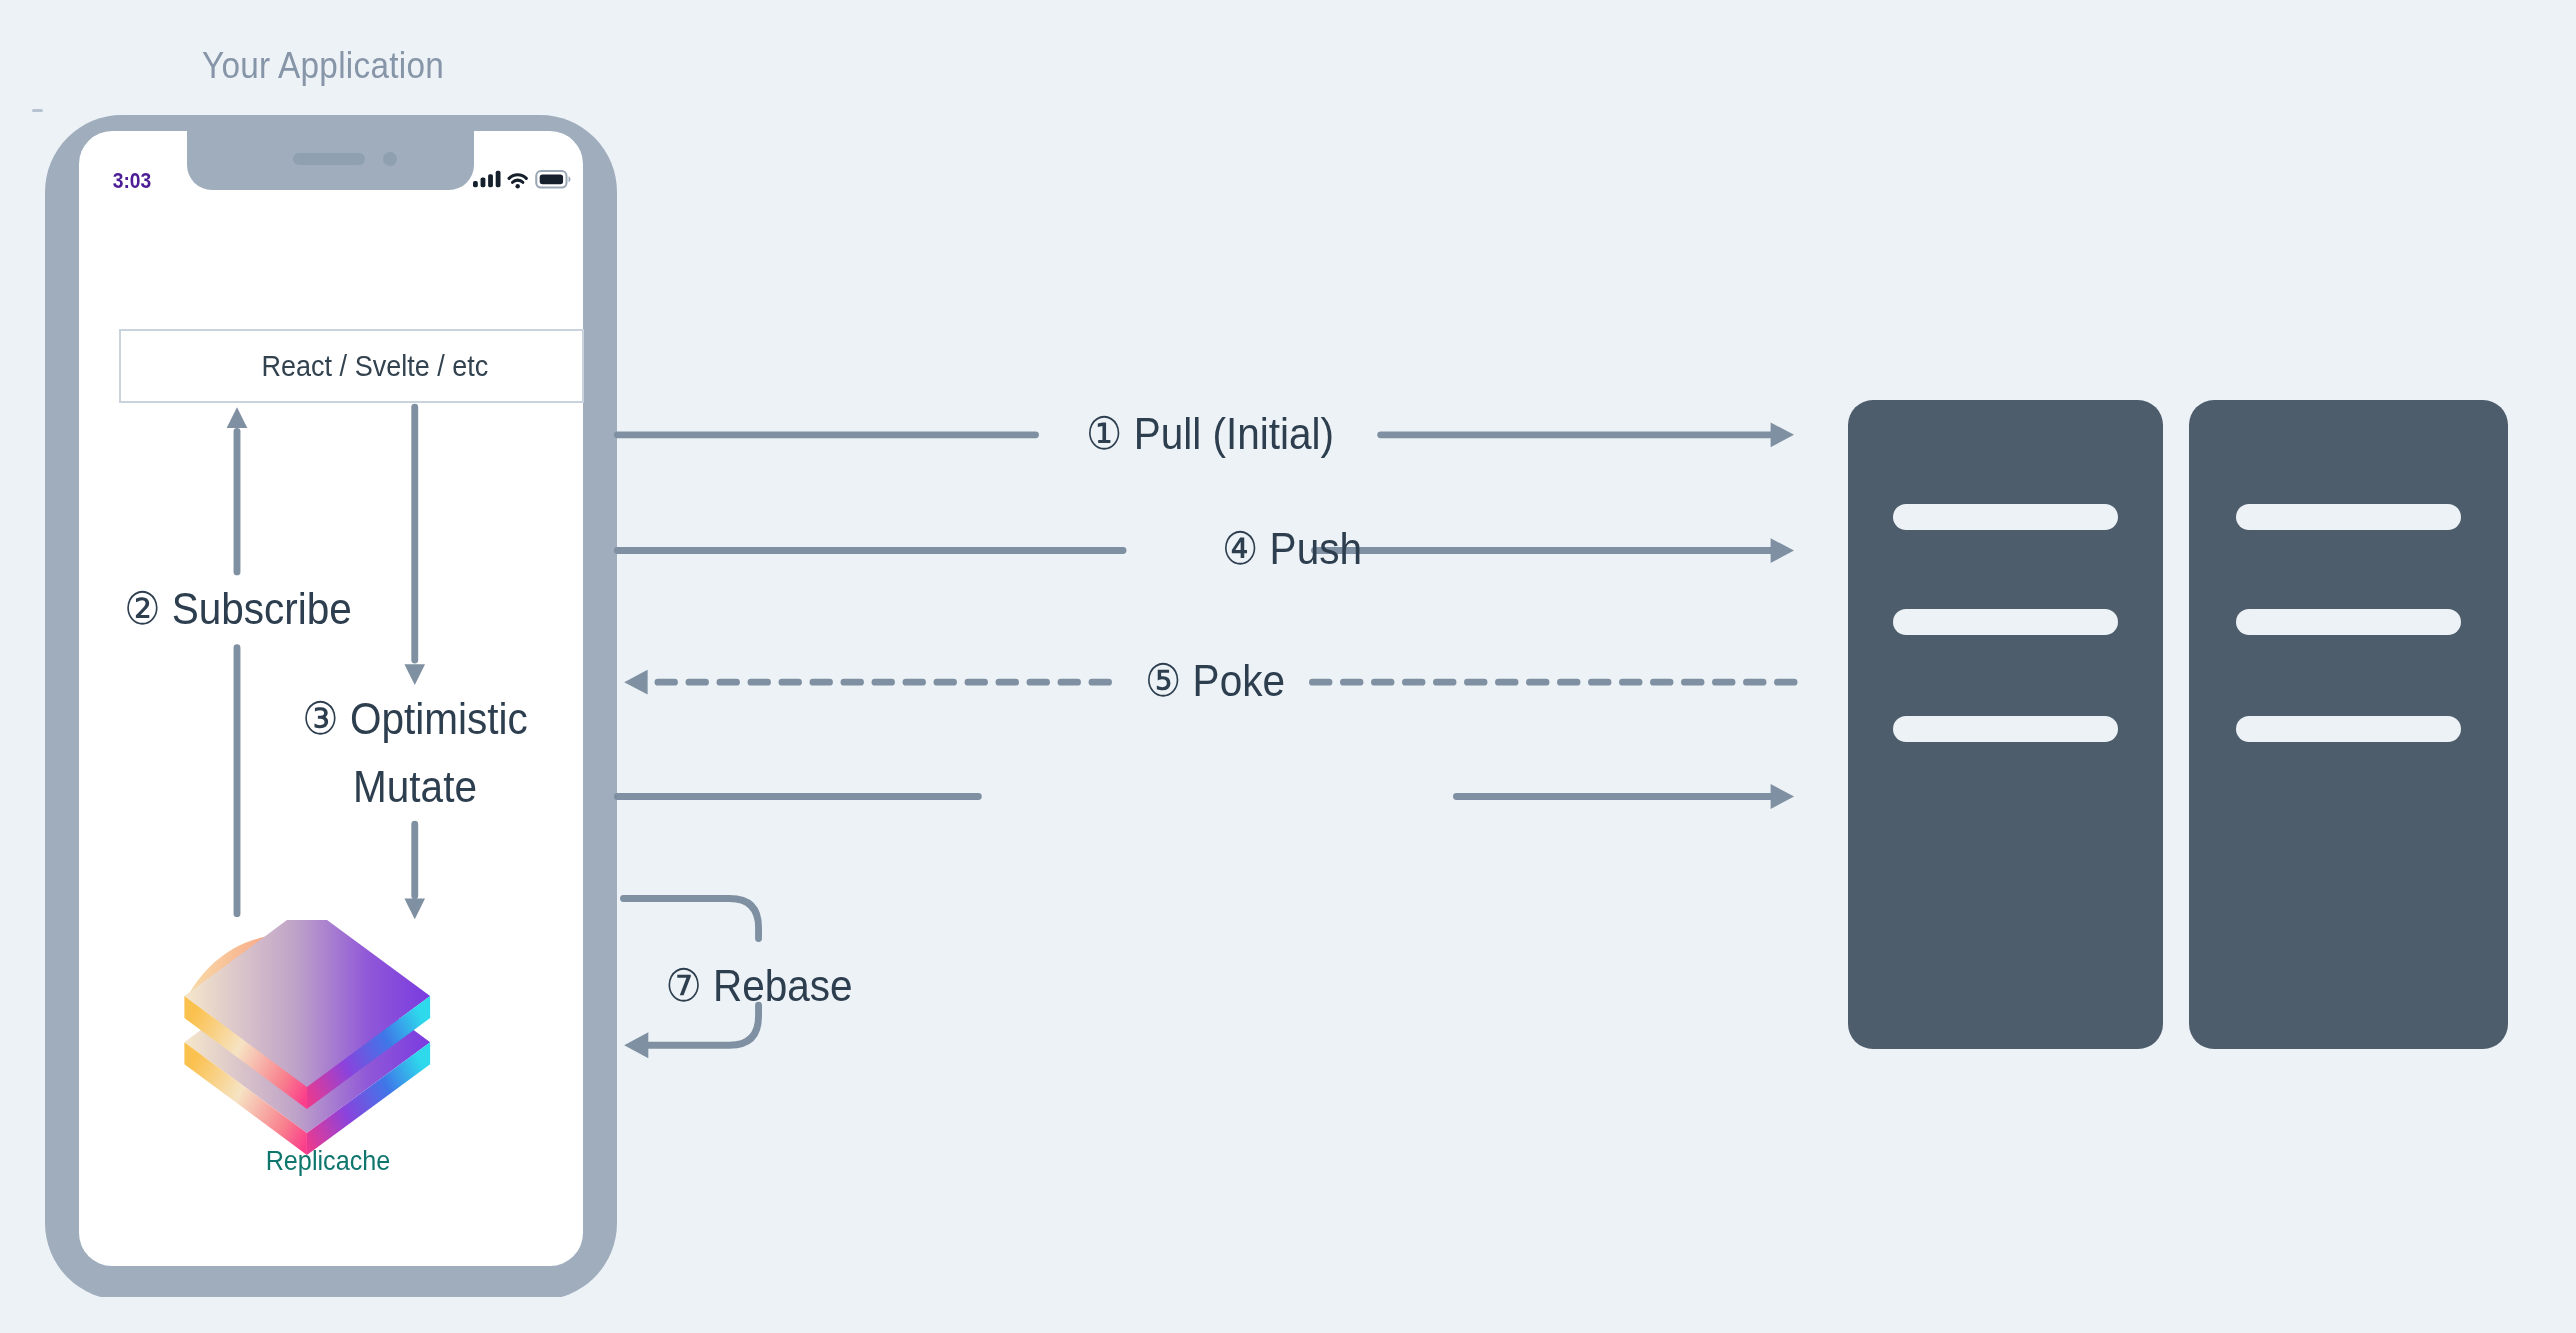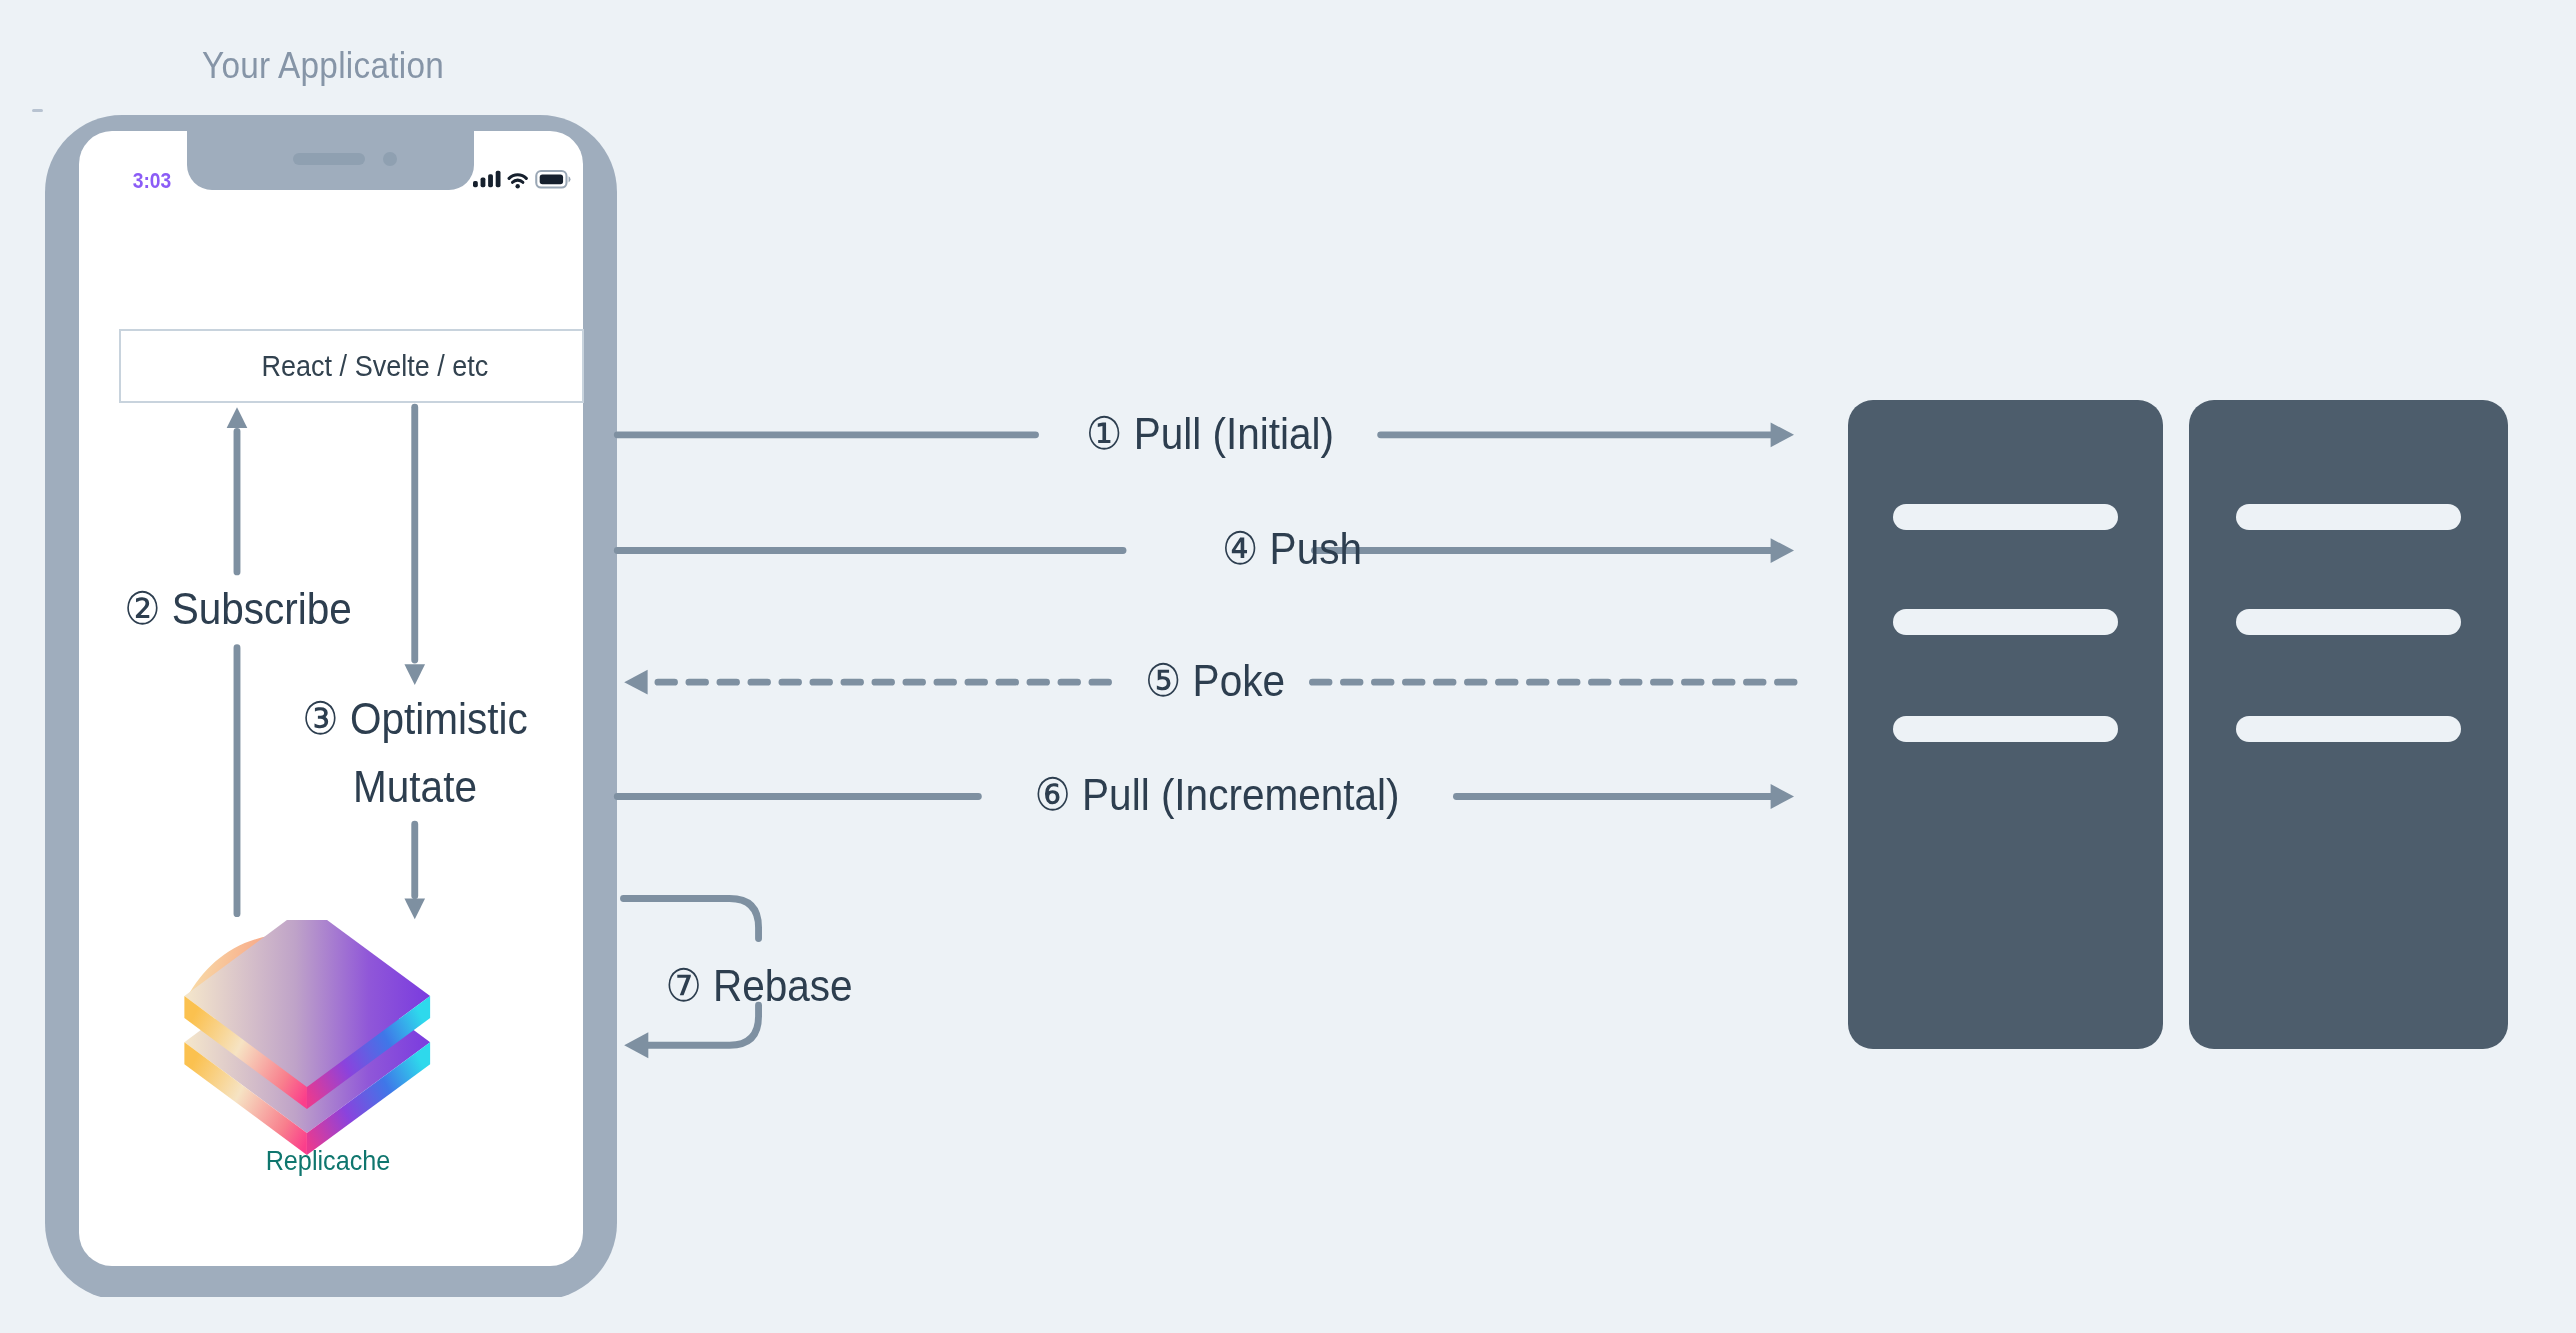--- a/index.html
+++ b/index.html
@@ -14,21 +14,21 @@
   .cond{display:inline-block;transform:scaleX(.9);}
   .title{font-size:37px;color:#8695a7;letter-spacing:0.3px;}
   .flow-label{font-size:45px;color:#2d3e4f;}
   .two-line{text-align:center;line-height:1.5;}
   
   .phone-frame{left:45px;top:115px;width:572px;height:1185px;border-radius:77px;background:#9fadbd;}
   .phone-screen{left:79px;top:131px;width:504px;height:1135px;border-radius:33px;background:#ffffff;}
   .notch{left:187px;top:131px;width:287px;height:59px;border-radius:0 0 25px 25px;background:#9fadbd;}
   .speaker{left:293px;top:153px;width:72px;height:11.7px;border-radius:6.2px;background:#8fa0b1;}
   .camera{left:383px;top:152px;width:13.8px;height:13.8px;border-radius:50%;background:#8fa0b1;}
-  .status-time{left:132px;top:181px;font-size:21.4px;font-weight:700;color:#8b5cf6;margin-left:20px;}
+  .status-time{left:132px;top:181px;font-size:21.4px;font-weight:700;color:#4c1d95;}
   .react-box{left:119px;top:329px;width:415px;height:70px;background:#ffffff;border:2.8px solid #c8d3dd;
     display:flex;align-items:center;justify-content:center;padding-left:46px;}
   .react-box span{font-size:30px;color:#32424f;}
   .replicache-caption{left:328px;top:1161px;font-size:28px;color:#0f766e;}
   .dash-artifact{left:32px;top:109px;width:11px;height:3.4px;border-radius:2.1px;background:#b8c3d1;}
   
   .server{top:400px;height:649px;border-radius:25px;background:#4d5d6c;}
   .server-left{left:1848px;width:315px;}
   .server-right{left:2189px;width:319px;}
   .slot{position:absolute;width:225px;height:25.5px;border-radius:13px;background:#edf2f6;}
@@ -135,23 +135,20 @@
   <div class="ctr flow-label two-line" style="left:415px;top:752px;">
     <span class="cond"><span>③ Optimistic</span><br>
     <span>Mutate</span></span>
   </div>
   <div class="ctr flow-label" style="left:1292px;top:548px;">
     <span class="cond">④ Push</span>
   </div>
   <div class="ctr flow-label" style="left:1215px;top:680px;">
     <span class="cond">⑤ Poke</span>
   </div>
-  <div class="ctr flow-label" style="left:1217px;top:794px;">
-    <span class="cond">⑥ Pull (Incremental)</span>
-  </div>
   <div class="ctr flow-label" style="left:759px;top:970px;margin-top:15px;">
     <span class="cond">⑦ Rebase</span>
   </div>
 
   <svg class="abs" style="left:172px;top:920px;" width="296" height="245" viewBox="250 1335 430 355">
     <defs>
       <linearGradient id="gTop" x1="268" y1="1445" x2="625" y2="1445" gradientUnits="userSpaceOnUse">
         <stop offset="0" stop-color="#f5e7cb"></stop>
           <stop offset=".45" stop-color="#bfa3c8"></stop>
         <stop offset=".75" stop-color="#9057d8"></stop>

